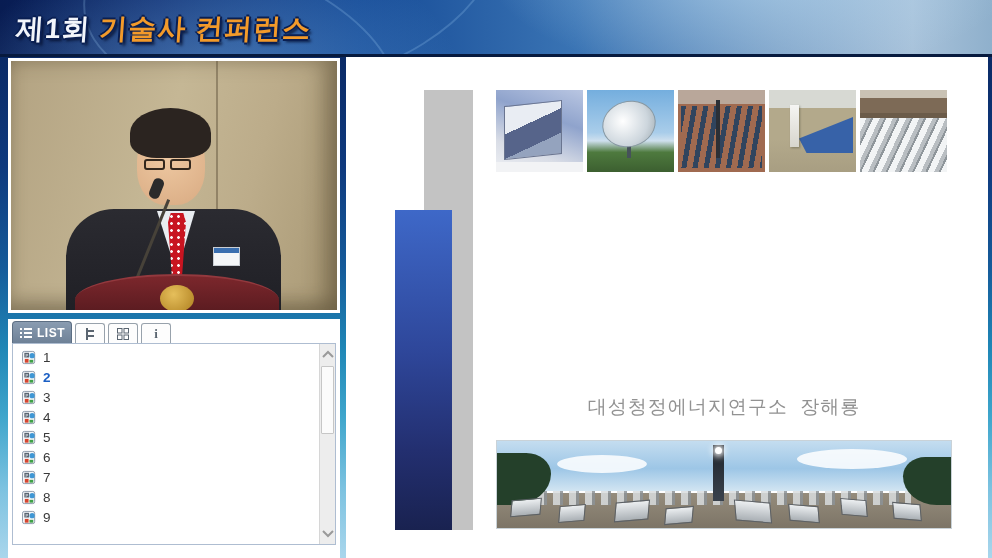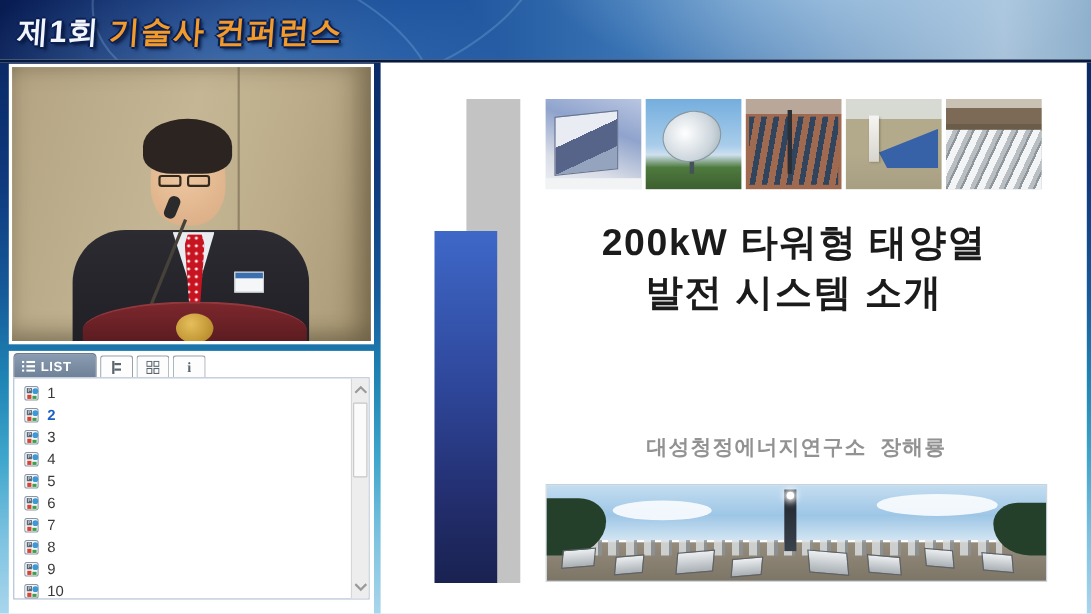--- a/index.html
+++ b/index.html
@@ -66,21 +66,21 @@
     background:#2b2b2b; border-radius:5px; transform:rotate(22deg); }
   .podium { position:absolute; left:64px; top:213px; width:204px; height:36px;
     background:linear-gradient(180deg,#7c272c,#5c1c21);
     border-radius:50% 50% 0 0 / 26px 26px 0 0; border-top:2px solid #93393e; }
   .emblem { position:absolute; left:50%; margin-left:-17px; top:9px; width:34px; height:27px;
     background:radial-gradient(circle at 40% 35%,#ecc75e,#b2841f); border-radius:50%; opacity:.95; }
 
   
   #list-panel { position:absolute; left:8px; top:319px; width:332px; height:239px; background:#fff; }
   #tabbar { position:absolute; left:4px; top:2px; height:22px; display:flex; align-items:flex-end; }
-  .tab-active { display:flex; align-items:center; gap:5px; width:76px; height:22px;
+  .tab-active { display:flex; align-items:center; gap:5px; width:60px; height:22px;
     padding-left:7px; background:linear-gradient(180deg,#8a9cb1,#6e8197);
     border:1px solid #5c6e83; border-bottom:none; border-radius:4px 4px 0 0;
     color:#fff; font-size:12px; font-weight:700; letter-spacing:.5px; }
   .tab-sm { width:30px; height:20px; margin-left:3px; display:flex; align-items:center;
     justify-content:center; background:#fdfdfd; border:1px solid #98a2ac;
     border-bottom:none; border-radius:3px 3px 0 0; color:#5a6570; }
   .tab-sm .i-glyph { font-family:"Liberation Serif", serif; font-weight:700; font-size:13px; }
   #list-box { position:absolute; left:4px; right:4px; top:24px; bottom:13px;
     background:#fff; border:1px solid #aebdd1; }
   #list-items { position:absolute; left:0; top:3px; right:17px; }
@@ -124,21 +124,21 @@
     background:linear-gradient(180deg,#f5f5f3,#d7d5cd); box-shadow:1px 1px 2px rgba(60,60,40,.4); }
   .ph5 { background:linear-gradient(180deg,#c9c2b4 0 10%,#7d6a56 10% 28%,#6b5b49 28% 36%,#bfc3c6 36% 100%); }
   .ph5 .rows { position:absolute; left:0; right:0; top:34%; bottom:0;
     background:repeating-linear-gradient(115deg,#f2f4f5 0 6px,#b9bec2 6px 10px,#8f969b 10px 12px); }
 
   #slide-title { position:absolute; left:110px; width:532px; top:142px; text-align:center;
     font-size:34px; font-weight:700; color:#1b1b1b; letter-spacing:1.5px; line-height:1.32; }
   #slide-date { position:absolute; left:150px; width:456px; top:280px; text-align:center;
     font-size:20px; font-weight:700; color:#141414; white-space:pre; letter-spacing:1px; }
   #slide-byline { position:absolute; left:150px; width:456px; top:337px; text-align:center;
-    font-size:19px; font-weight:700; color:#929292; white-space:pre; letter-spacing:1px; }
+    font-size:19px; font-weight:400; color:#929292; white-space:pre; letter-spacing:1px; }
 
   #panorama { position:absolute; left:150px; top:383px; width:456px; height:89px; overflow:hidden;
     border:1px solid #c9d2d8; }
   .sky { position:absolute; left:0; top:0; width:100%; height:58%;
     background:linear-gradient(180deg,#c4ddf0 0%,#9dc6e6 55%,#d2e5f2 100%); }
   .cloud { position:absolute; background:rgba(255,255,255,.85); border-radius:50%; }
   .c1 { left:60px; top:14px; width:90px; height:18px; }
   .c2 { left:300px; top:8px; width:110px; height:20px; }
   .ground { position:absolute; left:0; top:52px; width:100%; height:37px;
     background:linear-gradient(180deg,#958c7c,#7b7365); }
@@ -319,31 +319,20 @@
           <svg class="ppt-icon" viewBox="0 0 16 16">
               <rect x="0.5" y="1.5" width="13" height="13" rx="2" fill="#f2f5f8" stroke="#8a96a6"></rect>
               <rect x="2.5" y="3" width="5" height="5" fill="#5a6673"></rect>
               <text x="3.6" y="7.2" font-size="4.5" fill="#fff">P</text>
               <circle cx="10.8" cy="6" r="2.8" fill="#3f97d4"></circle>
               <rect x="3" y="9.5" width="4" height="4" fill="#d5452f"></rect>
               <rect x="8" y="10.5" width="4" height="3" fill="#3fa047"></rect>
             </svg>
           <span class="item-label">9</span>
         </div>
-        <div class="list-item">
-          <svg class="ppt-icon" viewBox="0 0 16 16">
-              <rect x="0.5" y="1.5" width="13" height="13" rx="2" fill="#f2f5f8" stroke="#8a96a6"></rect>
-              <rect x="2.5" y="3" width="5" height="5" fill="#5a6673"></rect>
-              <text x="3.6" y="7.2" font-size="4.5" fill="#fff">P</text>
-              <circle cx="10.8" cy="6" r="2.8" fill="#3f97d4"></circle>
-              <rect x="3" y="9.5" width="4" height="4" fill="#d5452f"></rect>
-              <rect x="8" y="10.5" width="4" height="3" fill="#3fa047"></rect>
-            </svg>
-          <span class="item-label">10</span>
-        </div>
       </div>
       <div id="scrollbar">
         <svg class="sb-arrow sb-up" viewBox="0 0 12 8">
             <path d="M1 7 L6 2 L11 7" stroke="#9a9a9a" stroke-width="2" fill="none"></path>
           </svg>
         <div class="sb-thumb"></div>
         <svg class="sb-arrow sb-down" viewBox="0 0 12 8">
             <path d="M1 1 L6 6 L11 1" stroke="#9a9a9a" stroke-width="2" fill="none"></path>
           </svg>
       </div>
@@ -369,24 +358,20 @@
       </div>
       <div class="photo ph4">
         <div class="field"></div>
         <div class="twr"></div>
       </div>
       <div class="photo ph5">
         <div class="rows"></div>
       </div>
     </div>
 
-    <div id="slide-title">
-      <div>200kW 타워형 태양열</div>
-      <div>발전 시스템 소개</div>
-    </div>
     <div id="slide-byline">대성청정에너지연구소  장해룡</div>
 
     <div id="panorama">
       <div class="sky"></div>
       <div class="cloud c1"></div>
       <div class="cloud c2"></div>
       <div class="ground"></div>
       <div class="pano-rows"></div>
       <div class="trees-l"></div>
       <div class="trees-r"></div>

